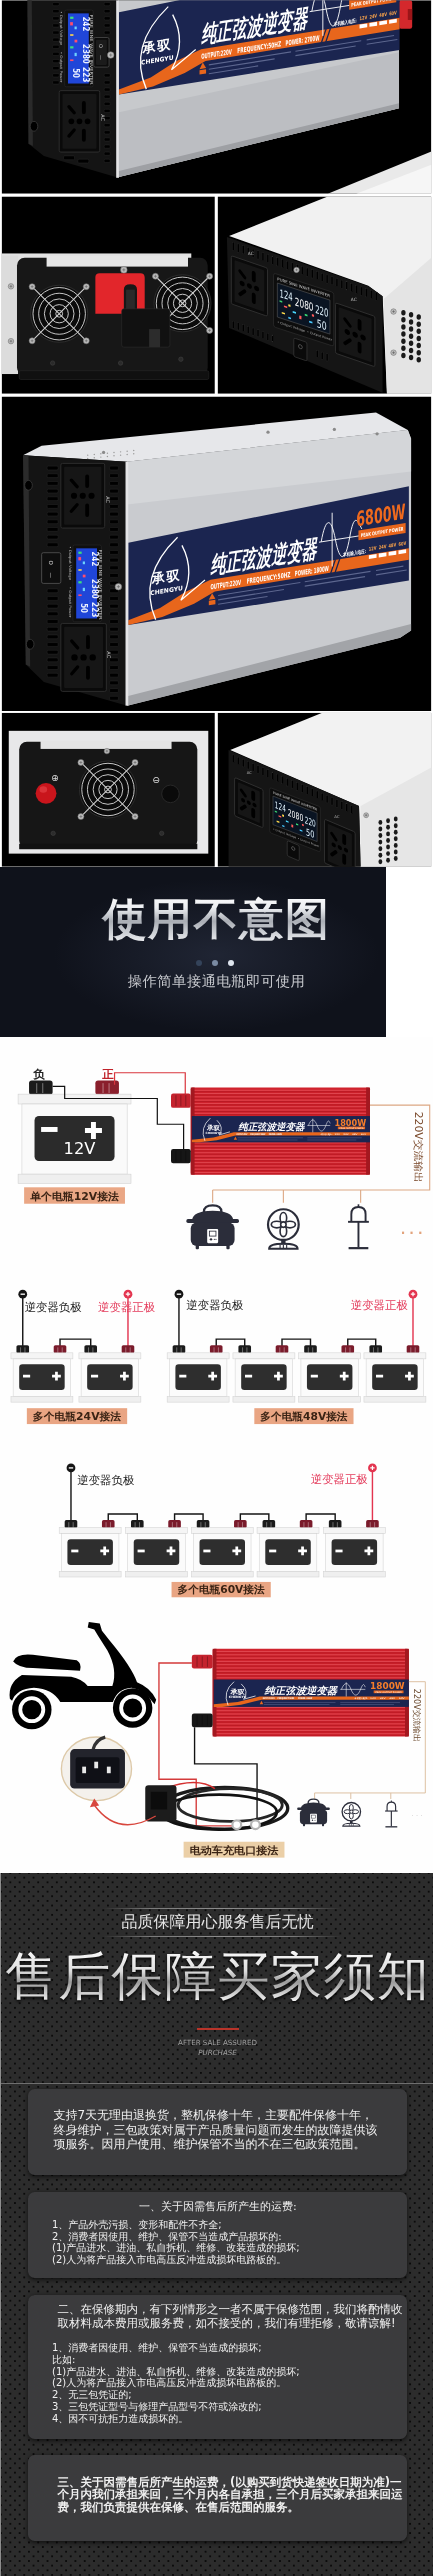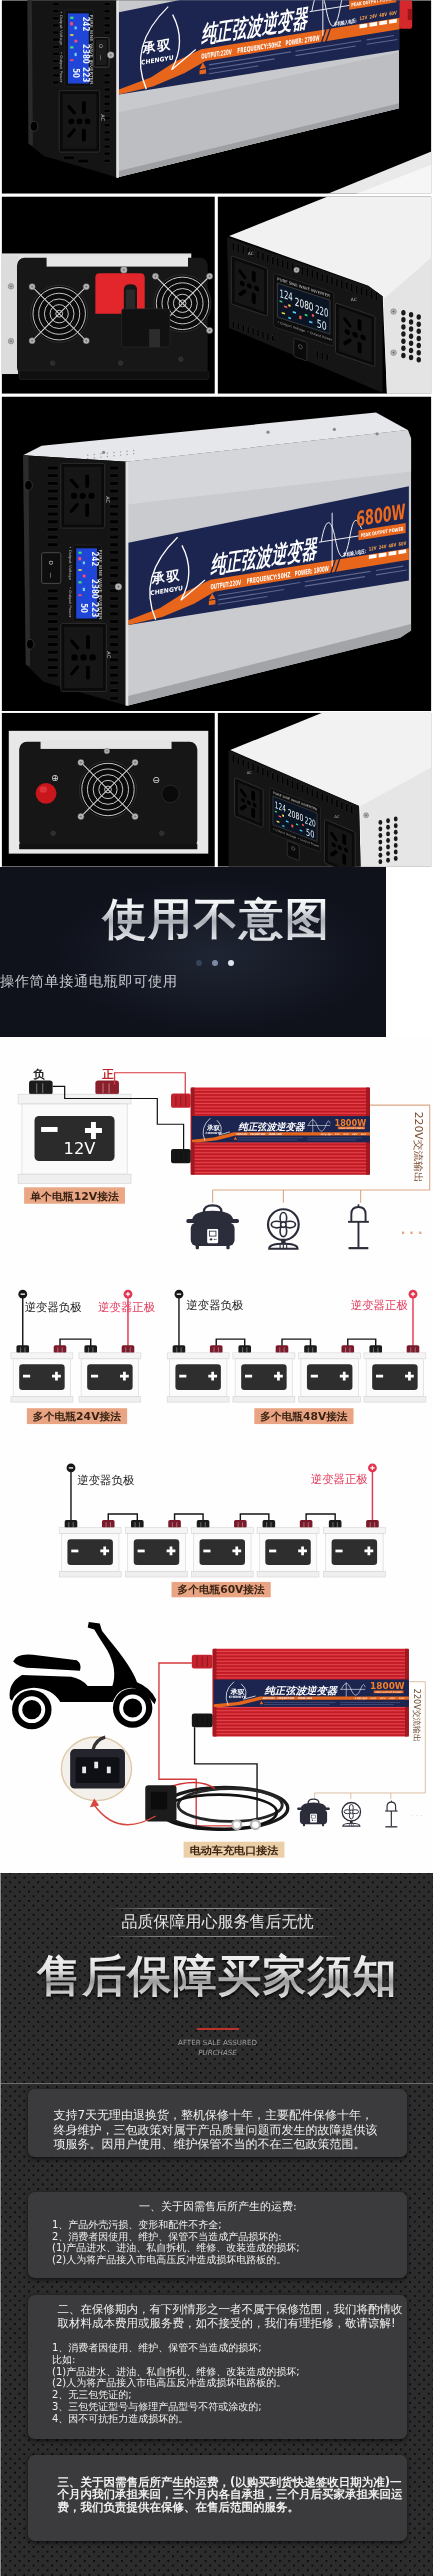--- a/index.html
+++ b/index.html
@@ -4,25 +4,25 @@
 <style>
 *{box-sizing:border-box;}
 html,body{margin:0;padding:0;background:#ffffff;}
 #page{position:relative;width:433px;height:2576px;overflow:hidden;background:#ffffff;font-family:"DejaVu Sans","Liberation Sans",sans-serif;}
 .abs{position:absolute;}
 svg text{font-family:"DejaVu Sans","Liberation Sans",sans-serif;}
 #usage{left:0;top:867px;width:386px;height:170px;background:#0f121b;overflow:hidden;}
 #usage-glow{left:52px;top:11px;width:329px;height:154px;background:radial-gradient(ellipse at center,rgba(70,80,108,0.30) 0%,rgba(15,18,27,0) 70%);}
 #usage-title{left:0;top:25px;width:433px;height:53px;text-align:center;font-size:44px;line-height:53px;font-weight:bold;letter-spacing:1.6px;white-space:nowrap;background:linear-gradient(180deg,#ffffff 0%,#eceef1 30%,#a9adb4 55%,#cfd2d7 78%,#f5f6f8 100%);-webkit-background-clip:text;background-clip:text;color:transparent;}
 .dot{width:6px;height:6px;border-radius:50%;top:93px;}
-#usage-subtitle{left:0;top:105px;width:433px;text-align:left;font-size:14.3px;line-height:18.7px;color:#c7c9ce;letter-spacing:0.5px;white-space:nowrap;}
+#usage-subtitle{left:0;top:105px;width:433px;text-align:center;font-size:14.3px;line-height:18.7px;color:#c7c9ce;letter-spacing:0.5px;white-space:nowrap;}
 #aftersale{left:0;top:1873px;width:433px;height:703px;background-color:#2c2c2c;background-image:radial-gradient(circle,#0b0b0b 0,#0b0b0b 0.8px,rgba(0,0,0,0) 1.3px),radial-gradient(circle,#0b0b0b 0,#0b0b0b 0.8px,rgba(0,0,0,0) 1.3px);background-size:9.3px 9.3px,9.3px 9.3px;background-position:0 0,4.7px 4.7px;border-left:1.1px solid #8e8e8e;}
 .rule{height:0.5px;background:linear-gradient(90deg,rgba(120,120,120,0) 0%,#7a7a7a 20%,#8c8c8c 50%,#7a7a7a 80%,rgba(120,120,120,0) 100%);}
 #as-tagline{left:0;top:39px;width:433px;text-align:center;font-size:16px;line-height:20px;color:#e6e6e6;white-space:nowrap;}
-#as-title{left:0;top:78px;width:433px;text-align:center;font-size:44px;line-height:50px;font-weight:bold;letter-spacing:1.1px;white-space:nowrap;background:linear-gradient(180deg,#f7f7f7 0%,#dedede 40%,#9a9a9a 62%,#d0d0d0 85%,#efefef 100%);-webkit-background-clip:text;background-clip:text;color:transparent;filter:drop-shadow(0 2.2px 1.6px rgba(0,0,0,0.85));}
+#as-title{left:0;top:78px;width:433px;text-align:center;font-size:52px;line-height:50px;font-weight:normal;letter-spacing:1.1px;white-space:nowrap;background:linear-gradient(180deg,#f7f7f7 0%,#dedede 40%,#9a9a9a 62%,#d0d0d0 85%,#efefef 100%);-webkit-background-clip:text;background-clip:text;color:transparent;filter:drop-shadow(0 2.2px 1.6px rgba(0,0,0,0.85));}
 #as-redbar{left:196px;top:155px;width:42px;height:2.2px;background:#b8342a;}
 .en{left:0;width:433px;text-align:center;font-size:7.1px;line-height:8.8px;color:#9d9d9d;white-space:nowrap;}
 #as-divider{left:0;top:210px;width:433px;height:0.5px;background:#6f6f6f;}
 .card{left:27.4px;width:379px;background:#3b3b3d;border-radius:6.6px;box-shadow:0 1.1px 4.4px rgba(0,0,0,0.6);}
 .ln{position:absolute;white-space:nowrap;color:#f0f0f0;}
 .c1{left:25px;font-size:12px;line-height:14.3px;}
 .c2h{left:0;width:379px;text-align:center;font-size:11px;line-height:13px;}
 .c2i{left:23.6px;font-size:10px;line-height:11.5px;}
 .c3h{left:29px;font-size:11.5px;line-height:14.3px;}
 .c3i{left:23.6px;font-size:10px;line-height:11.5px;}
@@ -1135,21 +1135,21 @@
   <section id="aftersale" class="abs">
     <div class="abs rule" style="left:102px;top:35px;width:238px;"></div>
     <div id="as-tagline" class="abs">品质保障用心服务售后无忧</div>
     <div class="abs rule" style="left:102px;top:63px;width:238px;"></div>
     <div id="as-title" class="abs">售后保障买家须知</div>
     <div id="as-redbar" class="abs"></div>
     <div class="abs en" style="top:166px;">AFTER SALE ASSURED</div>
     <div class="abs en" style="top:176px;font-style:italic;">PURCHASE</div>
     <div id="as-divider" class="abs"></div>
 
-    <div class="abs card" style="top:216px;height:68px;">
+    <div class="abs card" style="top:216px;height:86px;">
       <div class="ln c1" style="top:19px;">支持7天无理由退换货，整机保修十年，主要配件保修十年，</div>
       <div class="ln c1" style="top:34px;">终身维护，三包政策对属于产品质量问题而发生的故障提供该</div>
       <div class="ln c1" style="top:48px;">项服务。因用户使用、维护保管不当的不在三包政策范围。</div>
     </div>
 
     <div class="abs card" style="top:319px;height:86px;">
       <div class="ln c2h" style="top:7.7px;">一、关于因需售后所产生的运费:</div>
       <div class="ln c2i" style="top:27.4px;">1、产品外壳污损、变形和配件不齐全;</div>
       <div class="ln c2i" style="top:39px;">2、消费者因使用、维护、保管不当造成产品损坏的:</div>
       <div class="ln c2i" style="top:50px;">(1)产品进水、进油、私自拆机、维修、改装造成的损坏;</div>

